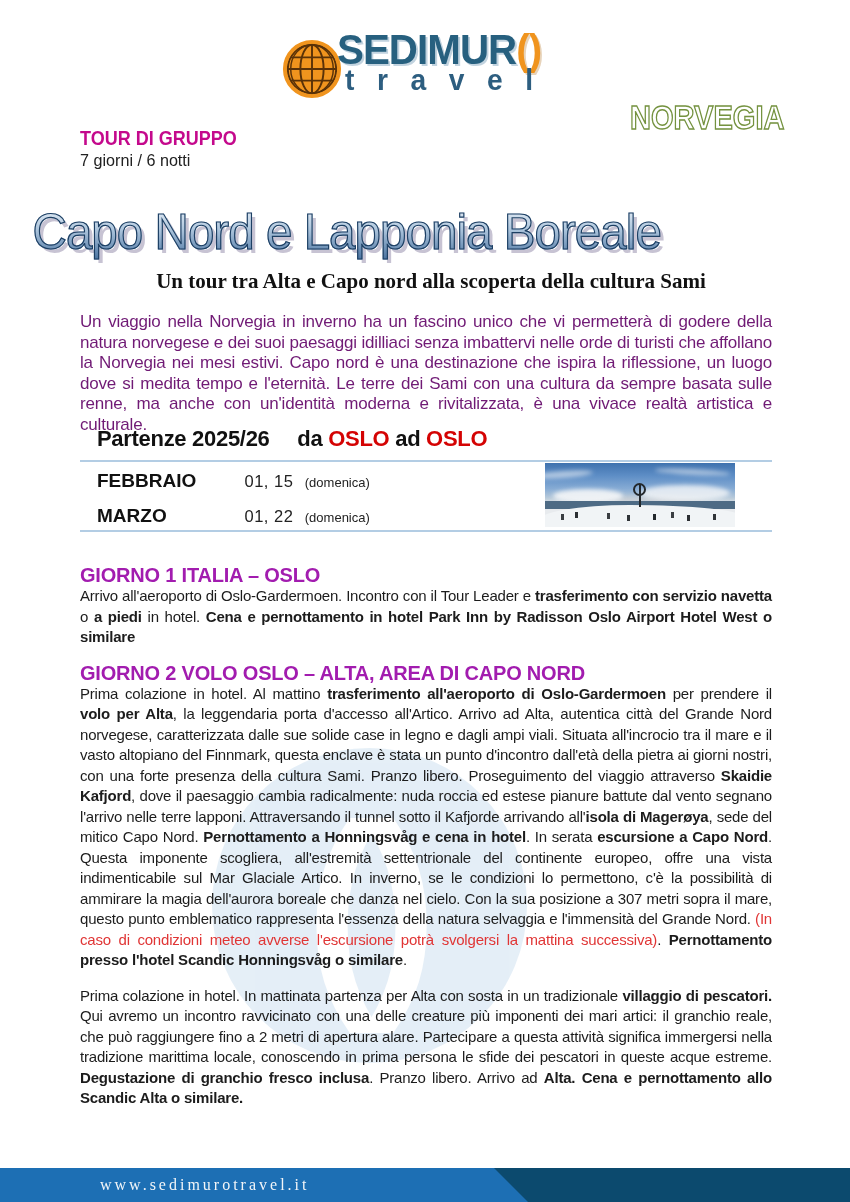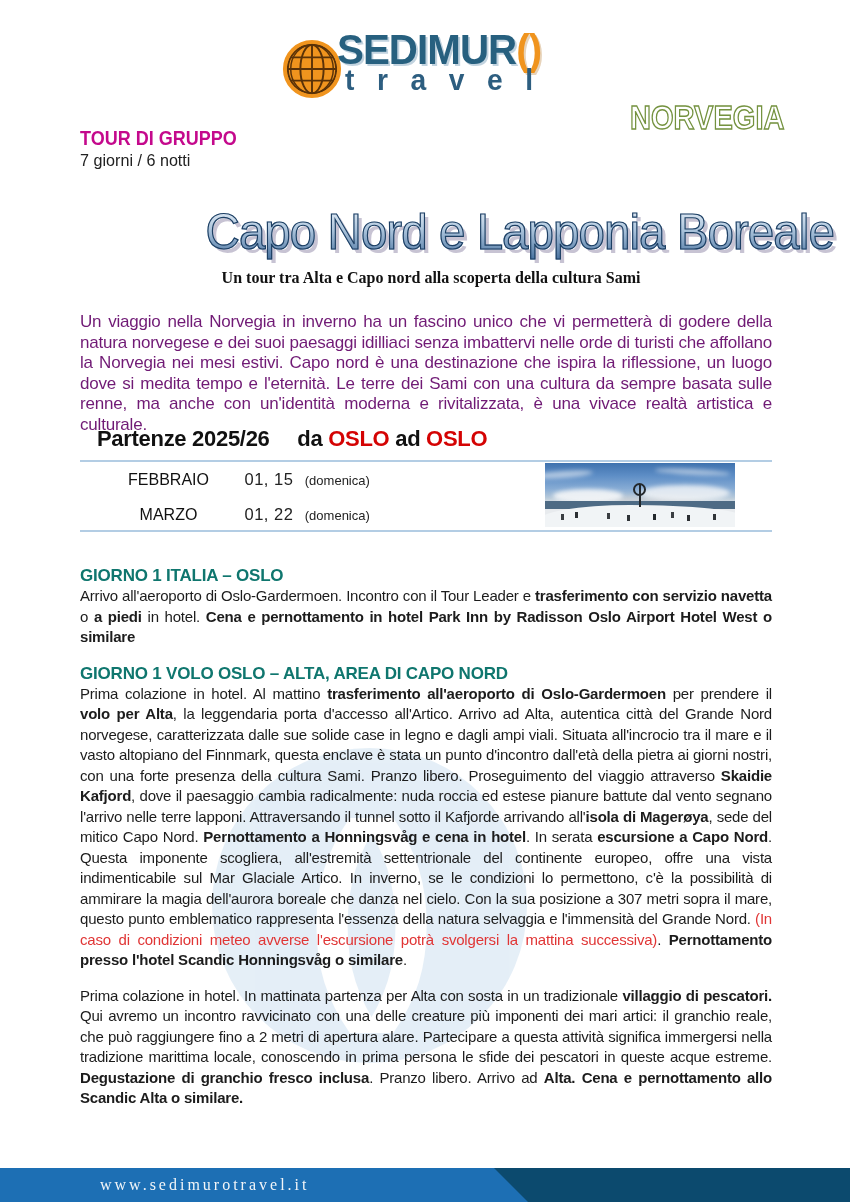--- a/index.html
+++ b/index.html
@@ -24,49 +24,49 @@
   
   .norvegia { position:absolute; right:66px; top:99px; font-size:33px; font-weight:bold;
     color:#ffffff; -webkit-text-stroke:1.4px #74923f; letter-spacing:0px;
     transform:scaleX(0.88); transform-origin:right; white-space:nowrap; }
   .tour-type { position:absolute; left:80px; top:127px; font-size:20px; font-weight:bold;
     color:#c4098c; transform:scaleX(0.9); transform-origin:left; white-space:nowrap; }
   .duration { position:absolute; left:80px; top:151px; font-size:17px; color:#222;
     transform:scaleX(0.95); transform-origin:left; }
 
   
-  .title-wrap { position:absolute; left:16px; right:0; top:203px; text-align:right; }
+  .title-wrap { position:absolute; left:16px; right:0; top:203px; text-align:left; }
   .t-stack { position:relative; display:inline-block; transform:scaleX(0.95);
     font-size:50px; font-weight:normal; letter-spacing:-1px; white-space:nowrap; }
   .t-shadow { position:absolute; left:4px; top:4px; color:#c7c3d3; }
   .t-front { position:relative;
     background:linear-gradient(180deg,#eef4fa 0%, #aec6dd 45%, #47719f 100%);
     -webkit-background-clip:text; background-clip:text;
     -webkit-text-fill-color:transparent; -webkit-text-stroke:1.2px #1d3f63; }
   .subtitle { position:absolute; left:0; right:0; top:269px; text-align:center;
-    font-family:"Liberation Serif", serif; font-weight:bold; font-size:16px; color:#111;padding-left:12px; }
+    font-family:"Liberation Serif", serif; font-weight:bold; font-size:21px; color:#111;padding-left:12px; }
 
   
   .intro { position:absolute; left:80px; top:312px; width:692px;
     font-size:17px; line-height:20.5px; text-align:justify;
     letter-spacing:-0.2px; color:#701a75; }
 
   
   .departures { position:absolute; left:80px; top:426px; width:692px; height:110px; }
   .dep-heading { position:absolute; left:17px; top:0; font-size:22px; font-weight:bold;
     color:#111; letter-spacing:-0.3px; white-space:nowrap; }
   .dep-heading .gap { display:inline-block; width:22px; }
   .dep-red { color:#d40303; }
   .dep-line { position:absolute; left:0; right:0; height:2px; background:#b3cde4; }
   .dep-line.top { top:34px; }
   .dep-line.bottom { top:104px; }
   .dep-row { position:absolute; left:17px; white-space:nowrap; }
   .dep-row.r0 { top:44px; }
   .dep-row.r1 { top:79px; }
-  .dep-month { display:inline-block; width:143px; font-size:16px; font-weight:normal; color:#111;text-align:center; }
+  .dep-month { display:inline-block; width:143px; font-size:19px; font-weight:bold; color:#111; }
   .dep-dates { font-size:16.5px; color:#222; letter-spacing:0.5px; }
   .dep-note { font-size:13px; color:#222; margin-left:7px; }
 
   
   .photo { position:absolute; left:465px; top:37px; width:190px; height:64px;
     overflow:hidden; background:linear-gradient(180deg,#3f72ae 0%, #5e8ec6 20%,
       #86abd4 40%, #b6c9da 54%, #d9dfe3 62%, #e8ebee 66%); }
   .cloud { position:absolute; background:#f4f6f8; border-radius:50%; filter:blur(2px); opacity:0.9; }
   .cloud.c1 { left:8px; top:26px; width:70px; height:14px; }
   .cloud.c2 { left:95px; top:22px; width:90px; height:16px; opacity:0.8; }
@@ -88,21 +88,21 @@
   .watermark { position:absolute; left:212px; top:748px; width:315px; height:315px;
     border-radius:50%; background:#cfe1f1; opacity:0.55; z-index:0;
     display:flex; align-items:center; justify-content:center; }
   .wm-glyph { font-size:230px; font-weight:bold; color:#ffffff; letter-spacing:-20px;
     transform:translateX(-8px); font-family:"Liberation Sans", sans-serif; }
 
   
   .days { position:absolute; left:80px; top:565px; width:692px; z-index:1;
     font-size:15px; line-height:20.5px; letter-spacing:-0.2px; color:#1c1c1c; }
   .days section { margin-bottom:15px; }
-  .days h3 { font-size:17px; font-weight:bold; color:#0f766e; letter-spacing:-0.2px;
+  .days h3 { font-size:20px; font-weight:bold; color:#a21caf; letter-spacing:-0.2px;
     line-height:21px; }
   .days p { text-align:justify; }
   .days .b { font-weight:bold; }
   .days .red { color:#e03535; }
 
   
   .footer { position:absolute; left:0; bottom:0; width:850px; height:34px; background:#0c4a6e; }
   .footer-dark { position:absolute; left:0; top:0; width:530px; height:34px; background:#1d6fb4;
     clip-path:polygon(0 0, 494px 0, 528px 100%, 0 100%); }
   .footer-url { position:absolute; left:100px; top:0; line-height:34px;
@@ -186,21 +186,21 @@
   <div class="watermark">
     <span class="wm-glyph">()</span>
   </div>
 
   <div class="days">
     <section>
       <h3>GIORNO 1 ITALIA – OSLO</h3>
       <p><span>Arrivo all'aeroporto di Oslo-Gardermoen. Incontro con il Tour Leader e </span><span class="b">trasferimento con servizio navetta</span><span> o </span><span class="b">a piedi</span><span> in hotel. </span><span class="b">Cena e pernottamento in hotel Park Inn by Radisson Oslo Airport Hotel West o similare</span></p>
     </section>
     <section>
-      <h3>GIORNO 1 VOLO OSLO – ALTA, AREA DI CAPO NORD</h3>
+      <h3>GIORNO 2 VOLO OSLO – ALTA, AREA DI CAPO NORD</h3>
       <p><span>Prima colazione in hotel. Al mattino </span><span class="b">trasferimento all'aeroporto di Oslo-Gardermoen</span><span> per prendere il </span><span class="b">volo per Alta</span><span>, la leggendaria porta d'accesso all'Artico. Arrivo ad Alta, autentica città del Grande Nord norvegese, caratterizzata dalle sue solide case in legno e dagli ampi viali. Situata all'incrocio tra il mare e il vasto altopiano del Finnmark, questa enclave è stata un punto d'incontro dall'età della pietra ai giorni nostri, con una forte presenza della cultura Sami. Pranzo libero. Proseguimento del viaggio attraverso </span><span class="b">Skaidie Kafjord</span><span>, dove il paesaggio cambia radicalmente: nuda roccia ed estese pianure battute dal vento segnano l'arrivo nelle terre lapponi. Attraversando il tunnel sotto il Kafjorde arrivando all'</span><span class="b">isola di Magerøya</span><span>, sede del mitico Capo Nord. </span><span class="b">Pernottamento a Honningsvåg e cena in hotel</span><span>. In serata </span><span class="b">escursione a Capo Nord</span><span>. Questa imponente scogliera, all'estremità settentrionale del continente europeo, offre una vista indimenticabile sul Mar Glaciale Artico. In inverno, se le condizioni lo permettono, c'è la possibilità di ammirare la magia dell'aurora boreale che danza nel cielo. Con la sua posizione a 307 metri sopra il mare, questo punto emblematico rappresenta l'essenza della natura selvaggia e l'immensità del Grande Nord. </span><span class="red">(In caso di condizioni meteo avverse l'escursione potrà svolgersi la mattina successiva)</span><span>. </span><span class="b">Pernottamento presso l'hotel Scandic Honningsvåg o similare</span><span>.</span></p>
     </section>
     <section>
       <p><span>Prima colazione in hotel. In mattinata partenza per Alta con sosta in un tradizionale </span><span class="b">villaggio di pescatori.</span><span> Qui avremo un incontro ravvicinato con una delle creature più imponenti dei mari artici: il granchio reale, che può raggiungere fino a 2 metri di apertura alare. Partecipare a questa attività significa immergersi nella tradizione marittima locale, conoscendo in prima persona le sfide dei pescatori in queste acque estreme. </span><span class="b">Degustazione di granchio fresco inclusa</span><span>. Pranzo libero. Arrivo ad </span><span class="b">Alta. Cena e pernottamento allo Scandic Alta o similare.</span></p>
     </section>
   </div>
 
   <div class="footer">
     <div class="footer-dark"></div>
     <span class="footer-url">www.sedimurotravel.it</span>

